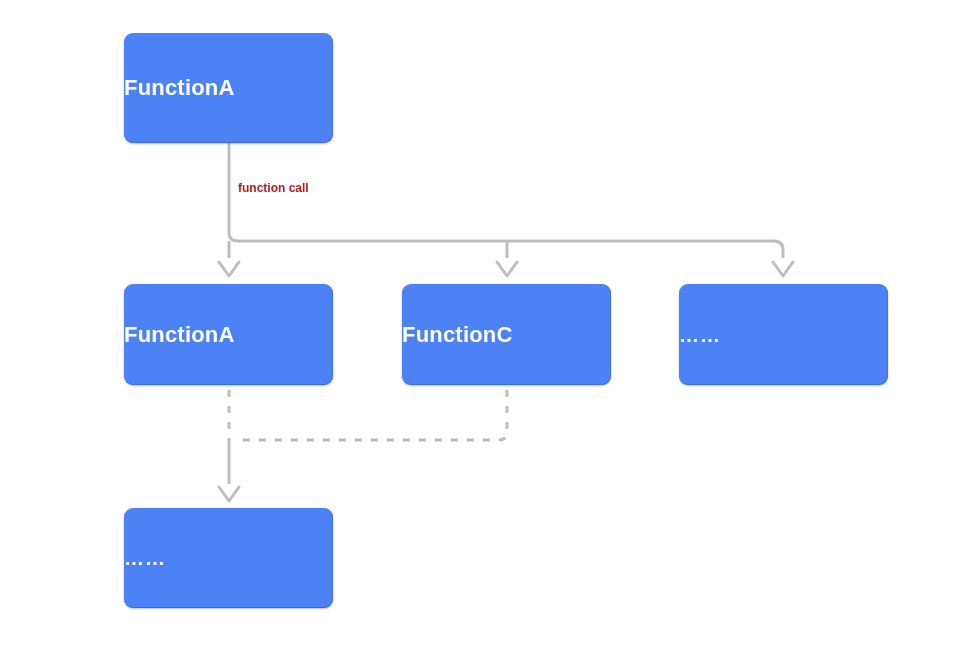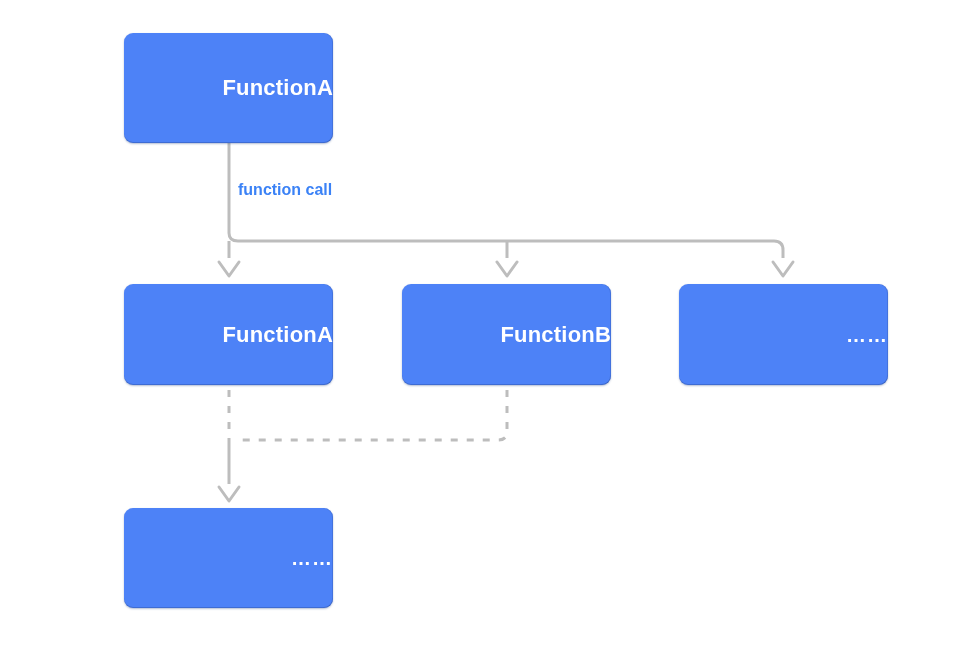--- a/index.html
+++ b/index.html
@@ -29,42 +29,42 @@
   .node {
     position: absolute;
     box-sizing: border-box;
     border-radius: 9px;
     background: #4d82f7;
     box-shadow: 0 1px 2px rgba(40,70,130,0.35),
                 inset 0 -1px 0 rgba(30,60,130,0.30),
                 inset -1px 0 0 rgba(30,60,130,0.22);
     display: flex;
     align-items: center;
-    justify-content: flex-end;
+    justify-content: flex-start;
   }
   .node-label {
     color: #ffffff;
     font-family: "Liberation Sans", sans-serif;
     font-weight: bold;
     font-size: 22px;
     letter-spacing: 0.2px;
     line-height: 1;
     white-space: nowrap;
     user-select: none;
   }
   .node-label.ellipsis {
     font-size: 20px;
     letter-spacing: 1px;
   }
   .edge-label {
     position: absolute;
-    color: #3b82f6;
+    color: #b91c1c;
     font-family: "Liberation Sans", sans-serif;
     font-weight: bold;
-    font-size: 16px;
+    font-size: 12px;
     line-height: 1;
     white-space: nowrap;
     user-select: none;
   }
 </style>
 </head>
 <body>
 
 <div id="canvas">
 
@@ -92,21 +92,21 @@
 
   <div class="node" style="left:124px; top:33px; width:209px; height:110px;">
     <span class="node-label">FunctionA</span>
   </div>
 
   <div class="node" style="left:124px; top:284px; width:209px; height:101px;">
     <span class="node-label">FunctionA</span>
   </div>
 
   <div class="node" style="left:402px; top:284px; width:209px; height:101px;">
-    <span class="node-label">FunctionB</span>
+    <span class="node-label">FunctionC</span>
   </div>
 
   <div class="node" style="left:679px; top:284px; width:209px; height:101px;">
     <span class="node-label ellipsis">……</span>
   </div>
 
   <div class="node" style="left:124px; top:508px; width:209px; height:100px;">
     <span class="node-label ellipsis">……</span>
   </div>
 

